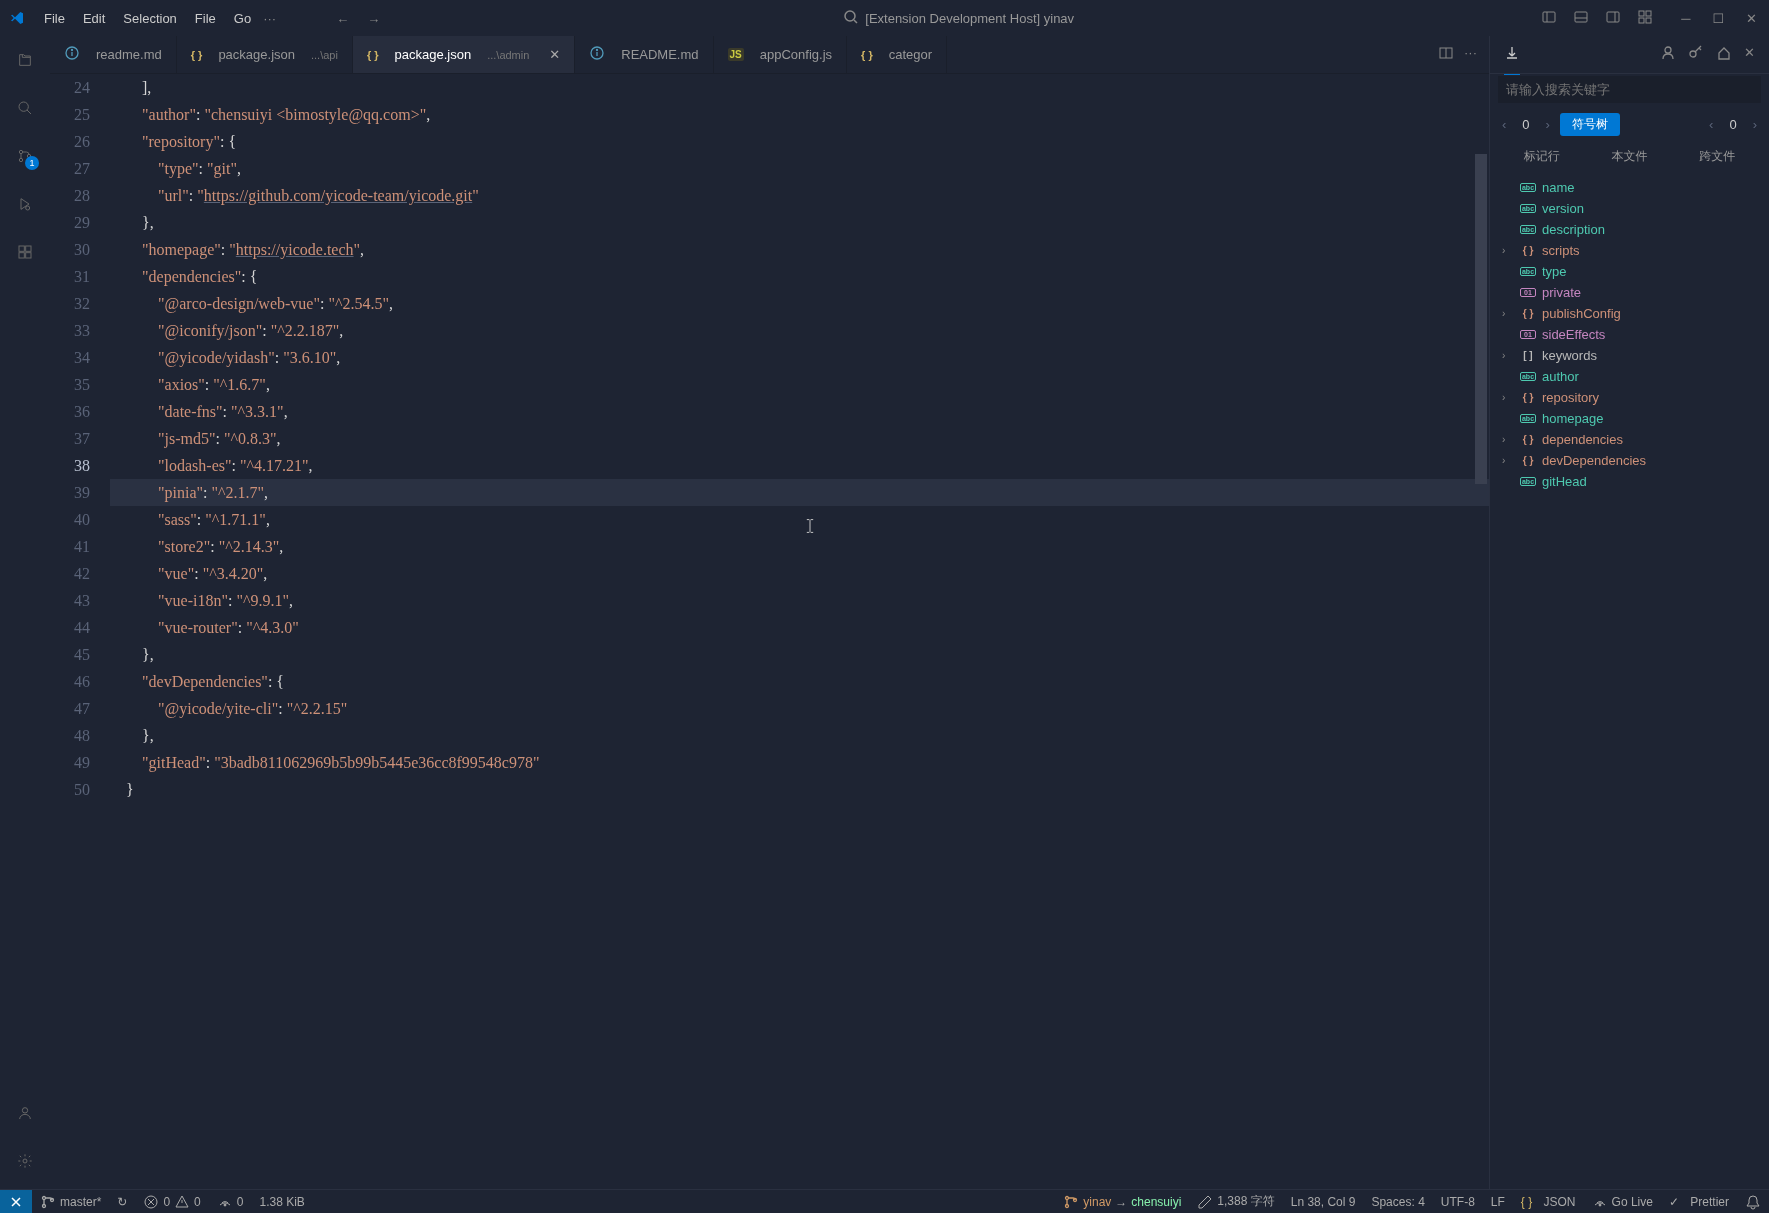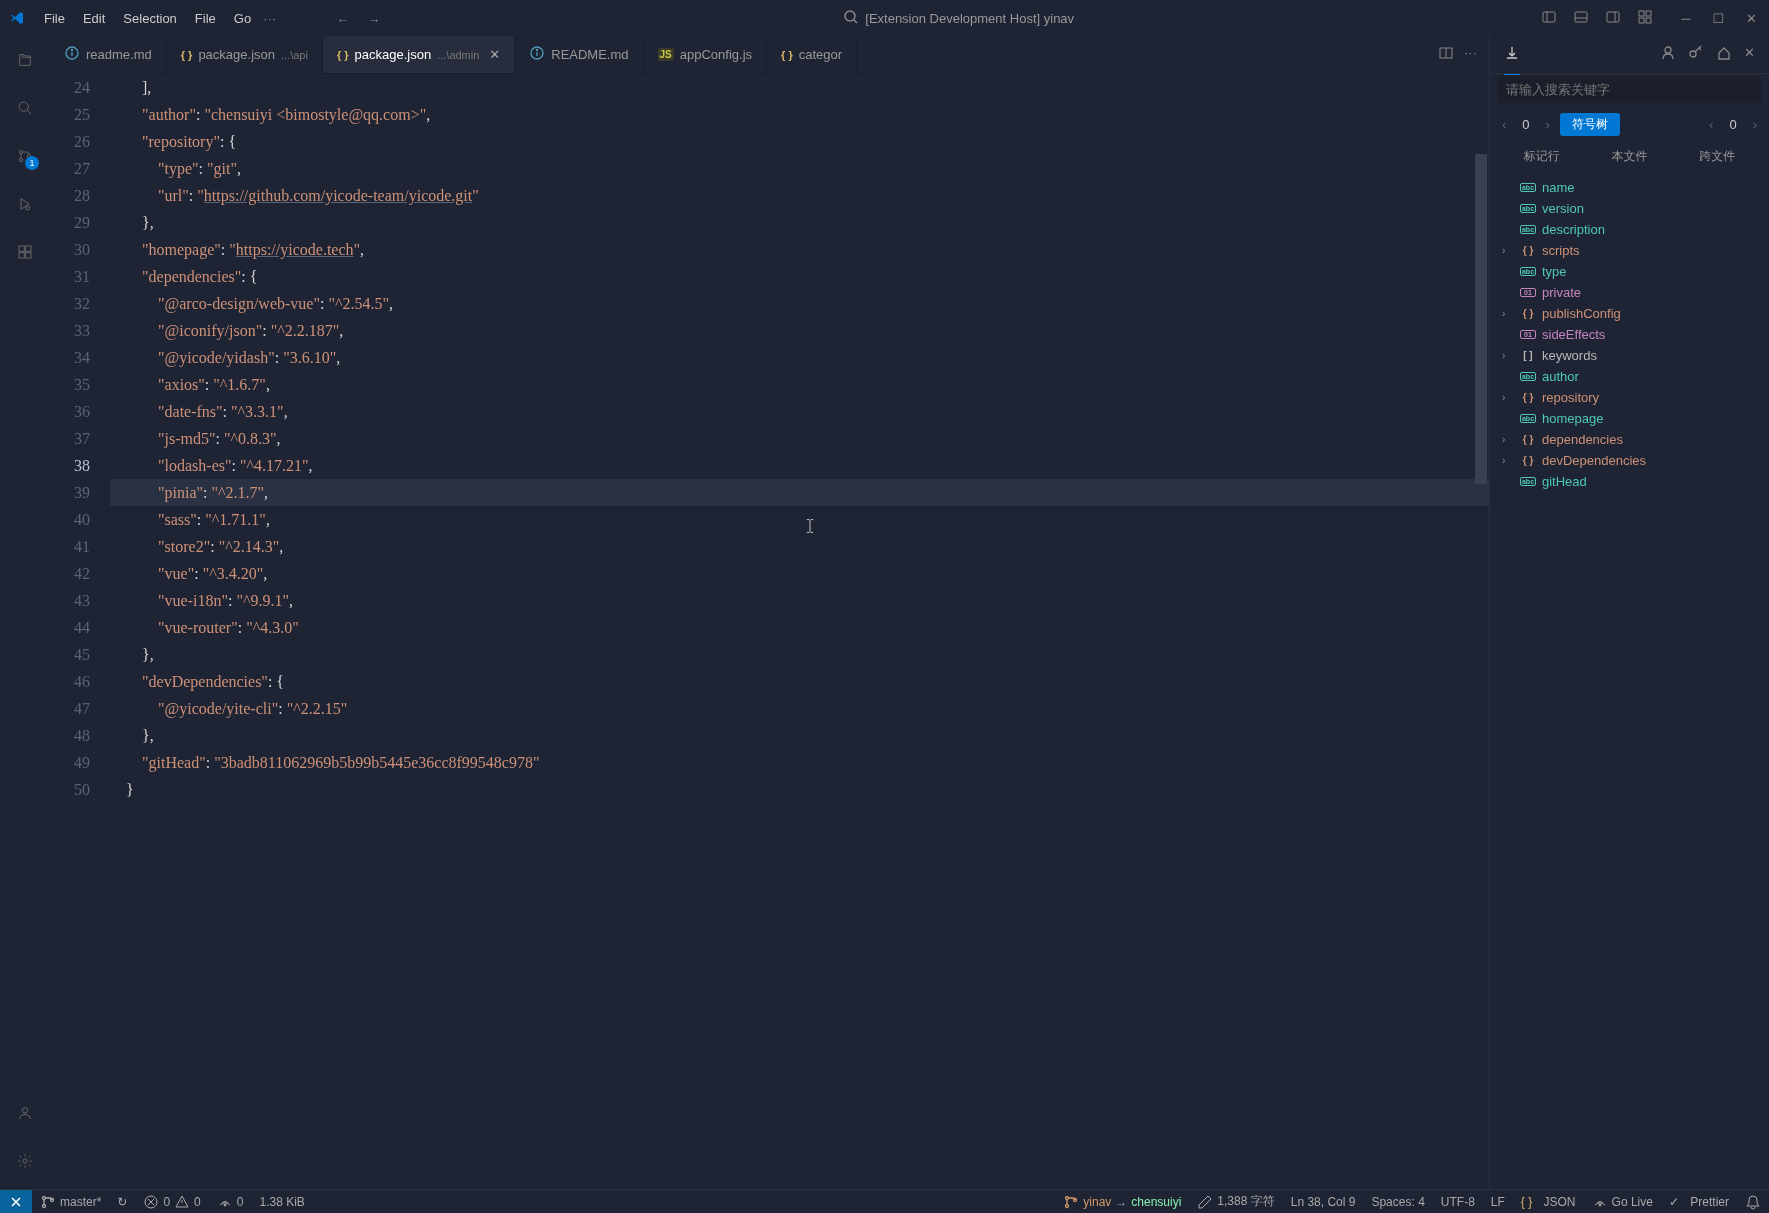--- a/index.html
+++ b/index.html
@@ -13,21 +13,21 @@
 .titlebar .window-controls { display: flex; gap: 14px; margin-left:auto;}
 .titlebar .window-controls span, .titlebar .layout-controls span { padding: 2px 4px; cursor: pointer; color:#888;}
 .titlebar .layout-controls { display:flex; gap:8px; margin-right:20px;}
 .main { flex: 1; display: flex; overflow: hidden; }
 .activitybar { width: 50px; background: #1e2433; display: flex; flex-direction: column; align-items: center; padding-top: 10px; gap: 20px; }
 .activitybar .icon { width: 28px; height: 28px; display: flex; align-items: center; justify-content: center; color: #666; cursor: pointer; position:relative;}
 .activitybar .bottom { margin-top: auto; margin-bottom: 14px; display:flex; flex-direction:column; gap:20px;}
 .badge { position:absolute; bottom:0; right:0; background:#0078d4; color:#fff; border-radius:50%; width:14px; height:14px; font-size:9px; display:flex; align-items:center; justify-content:center;}
 .editor-area { flex: 1; display: flex; flex-direction: column; background: #1e2433; overflow:hidden;}
 .tabs { height: 38px; display: flex; background: #1e2433; border-bottom: 1px solid #1a1f2b; align-items:center;}
-.tab { height: 100%; padding: 0 14px; display: flex; align-items: center; gap: 6px; color: #999; cursor: pointer; border-right: 1px solid #1a1f2b; font-size:13px; white-space:nowrap;}
+.tab { height: 100%; padding: 0 14px; display: flex; align-items: center; gap: 16px; color: #999; cursor: pointer; border-right: 1px solid #1a1f2b; font-size:13px; white-space:nowrap;}
 .tab.active { background: #272d3d; color: #fff; }
 .tab .icon-json { color: #d4b765; font-weight:bold; font-size:11px;}
 .tab .icon-md { color: #519aba; }
 .tab .icon-js { color: #cbcb41; font-weight:bold; font-size:10px; background:#3a3a2a; padding:1px 2px; border-radius:2px;}
 .tab .path { color: #777; font-size: 11px; }
 .tab .close { color: #aaa; margin-left:4px;}
 .tab-actions { margin-left:auto; display:flex; gap:10px; padding:0 12px; color:#888;}
 .editor { flex: 1; display: flex; font-family: Liberation Serif, serif; font-size: 16px; line-height: 27px; position:relative; overflow:hidden;justify-content:flex-end;}
 .gutter { width: 60px; text-align: right; padding-right: 20px; color: #5a6378; user-select:none;}
 .gutter .ln.active { color: #b8c0d0; }

